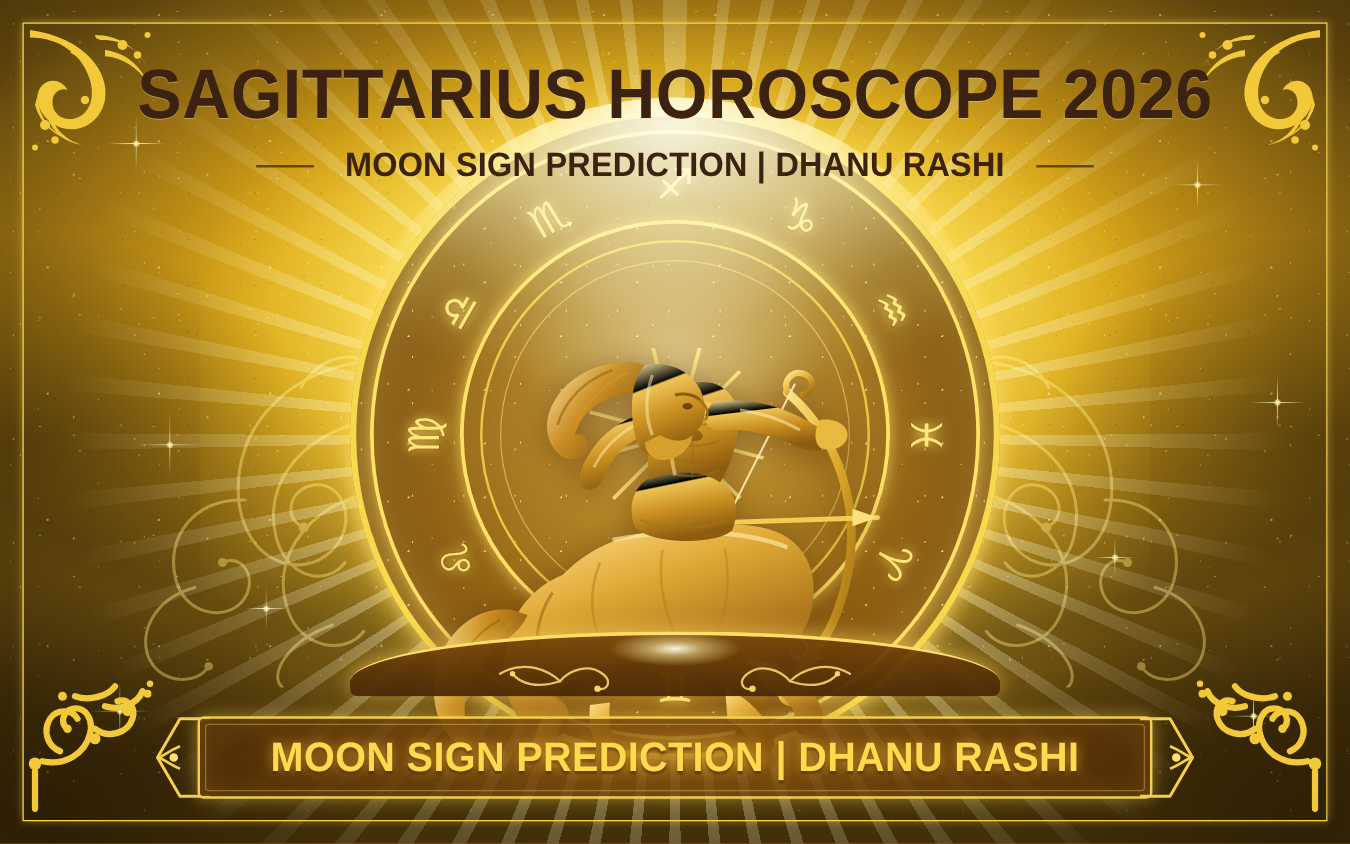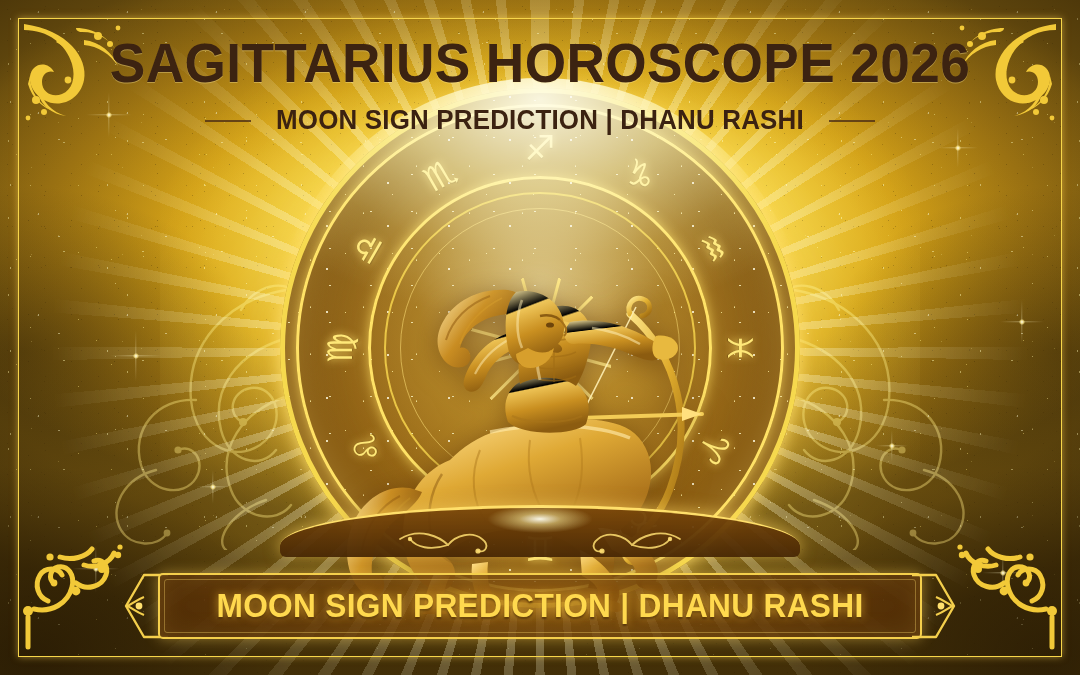--- a/index.html
+++ b/index.html
@@ -190,21 +190,21 @@
     pointer-events:none;
   }
   .corner-orn{position:absolute;width:120px;height:120px;pointer-events:none;}
   .c-tl{left:14px;top:14px;}
   .c-tr{right:14px;top:14px;transform:scaleX(-1);}
   .c-bl{left:14px;bottom:14px;transform:scaleY(-1);}
   .c-br{right:14px;bottom:14px;transform:scale(-1,-1);}
 
   
   .header{
-    position:absolute;left:0;right:0;top:34px;
+    position:absolute;left:0;right:0;top:46px;
     text-align:center;z-index:14;
   }
   .title{
     margin:0;
     font-family:"Liberation Sans", sans-serif;
     font-weight:bold;
     font-size:56px;
     letter-spacing:.4px;
     color:#3c2311;
     line-height:1.04;

